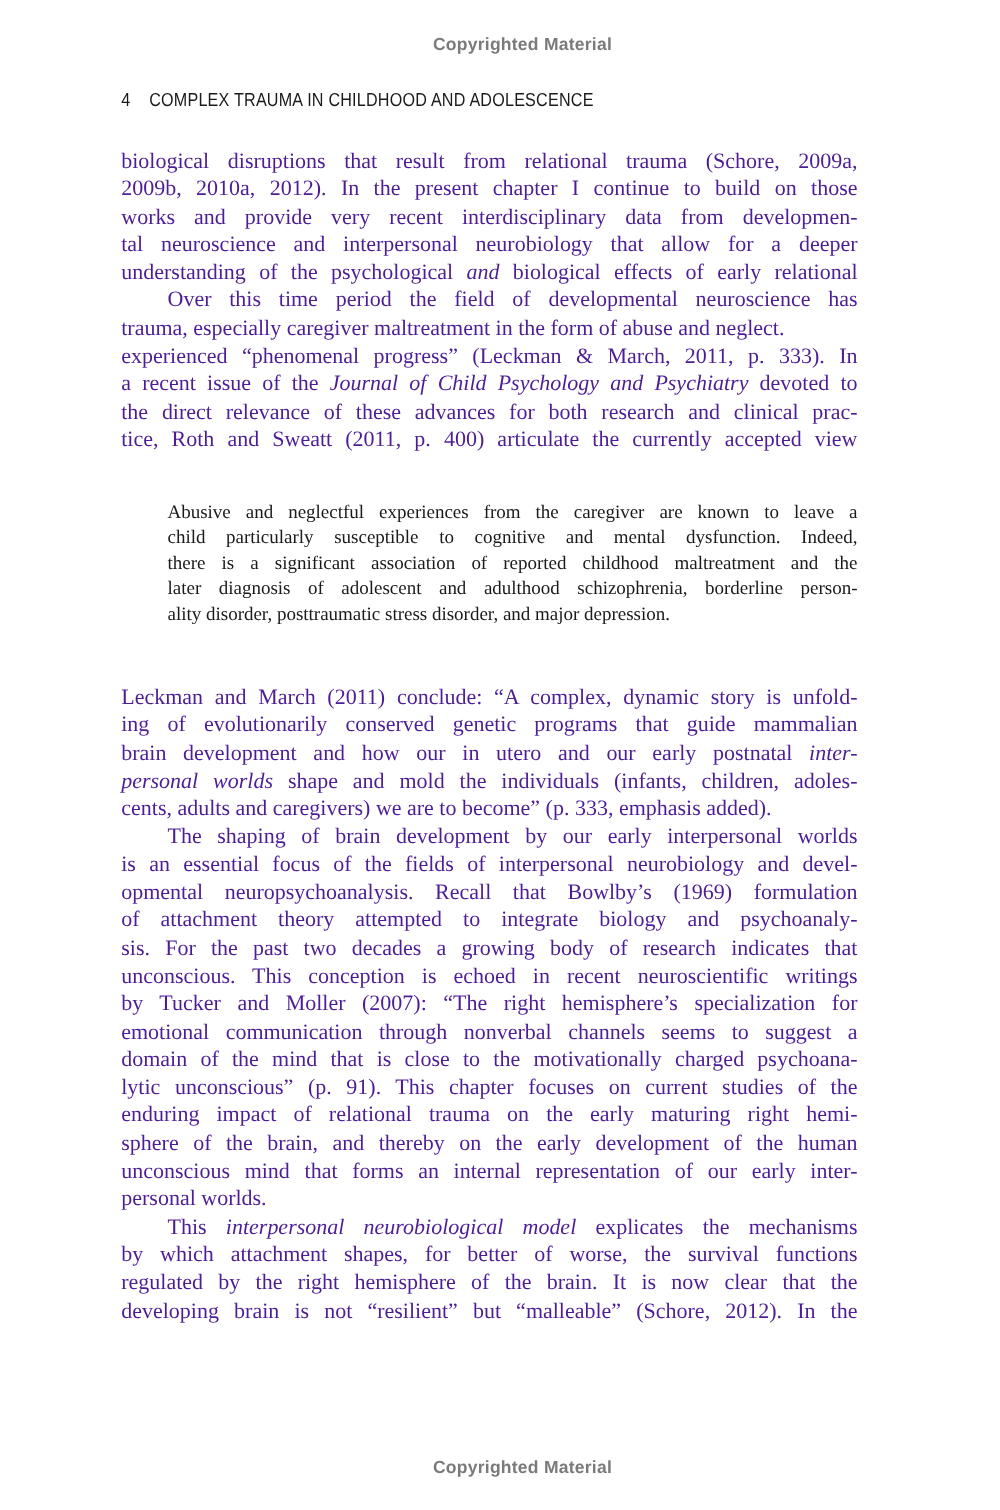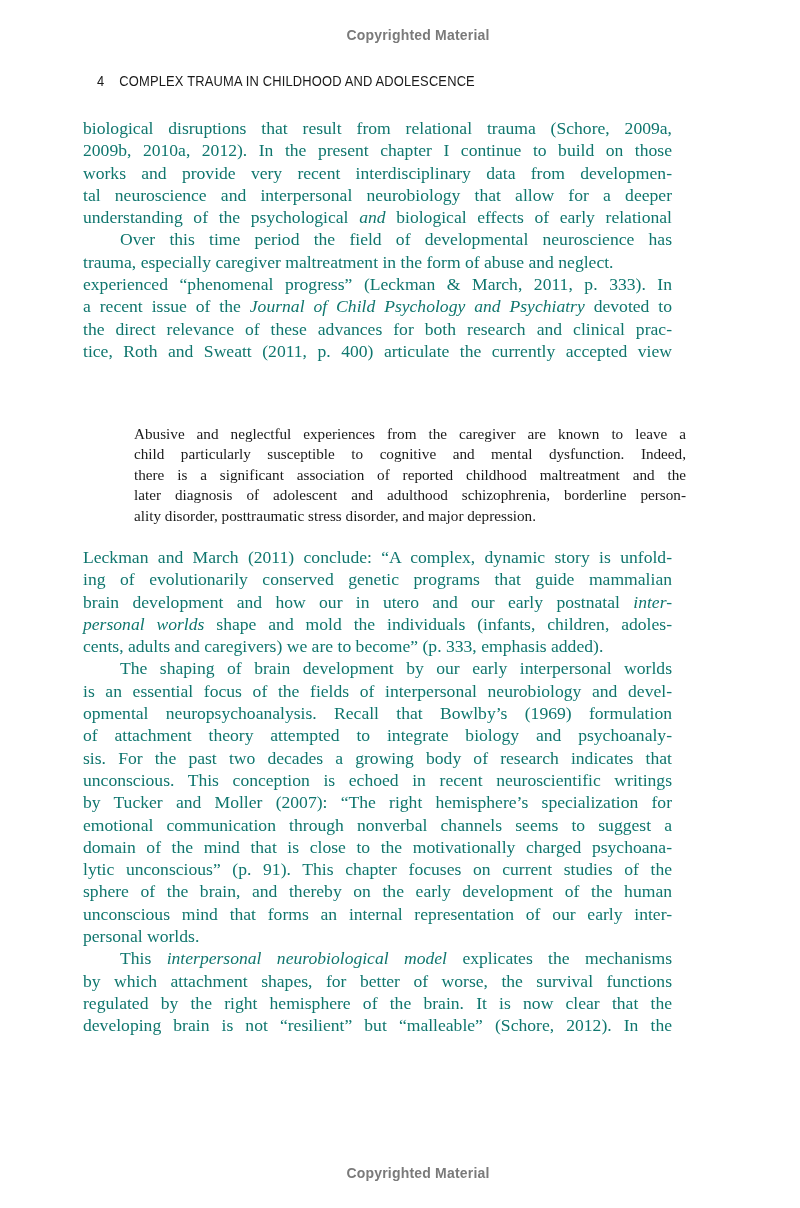--- a/index.html
+++ b/index.html
@@ -12,22 +12,22 @@
     .wm-top { top: 27px; }
     .wm-bottom { top: 1165px; }
     .running-head {
       position: absolute; left: 97px; top: 72px;
       font-family: "Liberation Sans", sans-serif; font-size: 15px;
       color: #1a1a1a; transform: scaleX(0.86); transform-origin: left center;
       white-space: nowrap; letter-spacing: 0.2px;
     }
     .running-head .folio { display: inline-block; width: 26px; }
     .text {
-      position: absolute; left: 83px; width: 589px;
-      font-family: "Liberation Serif", serif; font-size: 17.6px; color: #0f766e;
+      position: absolute; left: 97px; width: 589px;
+      font-family: "Liberation Serif", serif; font-size: 17.6px; color: #4c1d95;
     }
     .line {
       height: 22.3px; line-height: 22.3px;
       text-align: justify; text-align-last: justify; white-space: nowrap;
       overflow: visible;
     }
     .line.last { text-align-last: left; }
     .line.indent { padding-left: 37px; }
     .line span { white-space: normal; }
     .quote {
@@ -53,21 +53,21 @@
   <div class="line"><span>tal neuroscience and interpersonal neurobiology that allow for a deeper</span></div>
   <div class="line"><span><span>understanding of the psychological </span><em>and</em><span> biological effects of early relational</span></span></div>
   <div class="line indent"><span>Over this time period the field of developmental neuroscience has</span></div>
   <div class="line last"><span>trauma, especially caregiver maltreatment in the form of abuse and neglect.</span></div>
   <div class="line"><span>experienced “phenomenal progress” (Leckman &amp; March, 2011, p. 333). In</span></div>
   <div class="line"><span><span>a recent issue of the </span><em>Journal of Child Psychology and Psychiatry</em><span> devoted to</span></span></div>
   <div class="line"><span>the direct relevance of these advances for both research and clinical prac-</span></div>
   <div class="line"><span>tice, Roth and Sweatt (2011, p. 400) articulate the currently accepted view</span></div>
 </div>
 
-<div class="quote" style="top:424px;">
+<div class="quote" style="top:400px;">
   <div class="line"><span>Abusive and neglectful experiences from the caregiver are known to leave a</span></div>
   <div class="line"><span>child particularly susceptible to cognitive and mental dysfunction. Indeed,</span></div>
   <div class="line"><span>there is a significant association of reported childhood maltreatment and the</span></div>
   <div class="line"><span>later diagnosis of adolescent and adulthood schizophrenia, borderline person-</span></div>
   <div class="line last"><span>ality disorder, posttraumatic stress disorder, and major depression.</span></div>
 </div>
 
 <div class="text" style="top:546px;">
   <div class="line"><span>Leckman and March (2011) conclude: “A complex, dynamic story is unfold-</span></div>
   <div class="line"><span>ing of evolutionarily conserved genetic programs that guide mammalian</span></div>
@@ -77,20 +77,21 @@
   <div class="line indent"><span>The shaping of brain development by our early interpersonal worlds</span></div>
   <div class="line"><span>is an essential focus of the fields of interpersonal neurobiology and devel-</span></div>
   <div class="line"><span>opmental neuropsychoanalysis. Recall that Bowlby’s (1969) formulation</span></div>
   <div class="line"><span>of attachment theory attempted to integrate biology and psychoanaly-</span></div>
   <div class="line"><span>sis. For the past two decades a growing body of research indicates that</span></div>
   <div class="line"><span>unconscious. This conception is echoed in recent neuroscientific writings</span></div>
   <div class="line"><span>by Tucker and Moller (2007): “The right hemisphere’s specialization for</span></div>
   <div class="line"><span>emotional communication through nonverbal channels seems to suggest a</span></div>
   <div class="line"><span>domain of the mind that is close to the motivationally charged psychoana-</span></div>
   <div class="line"><span>lytic unconscious” (p. 91). This chapter focuses on current studies of the</span></div>
+  <div class="line"><span>enduring impact of relational trauma on the early maturing right hemi-</span></div>
   <div class="line"><span>sphere of the brain, and thereby on the early development of the human</span></div>
   <div class="line"><span>unconscious mind that forms an internal representation of our early inter-</span></div>
   <div class="line last"><span>personal worlds.</span></div>
   <div class="line indent"><span><span>This </span><em>interpersonal neurobiological model</em><span> explicates the mechanisms</span></span></div>
   <div class="line"><span>by which attachment shapes, for better of worse, the survival functions</span></div>
   <div class="line"><span>regulated by the right hemisphere of the brain. It is now clear that the</span></div>
   <div class="line"><span>developing brain is not “resilient” but “malleable” (Schore, 2012). In the</span></div>
 </div>
 
 <div class="watermark wm-bottom">Copyrighted Material</div>

